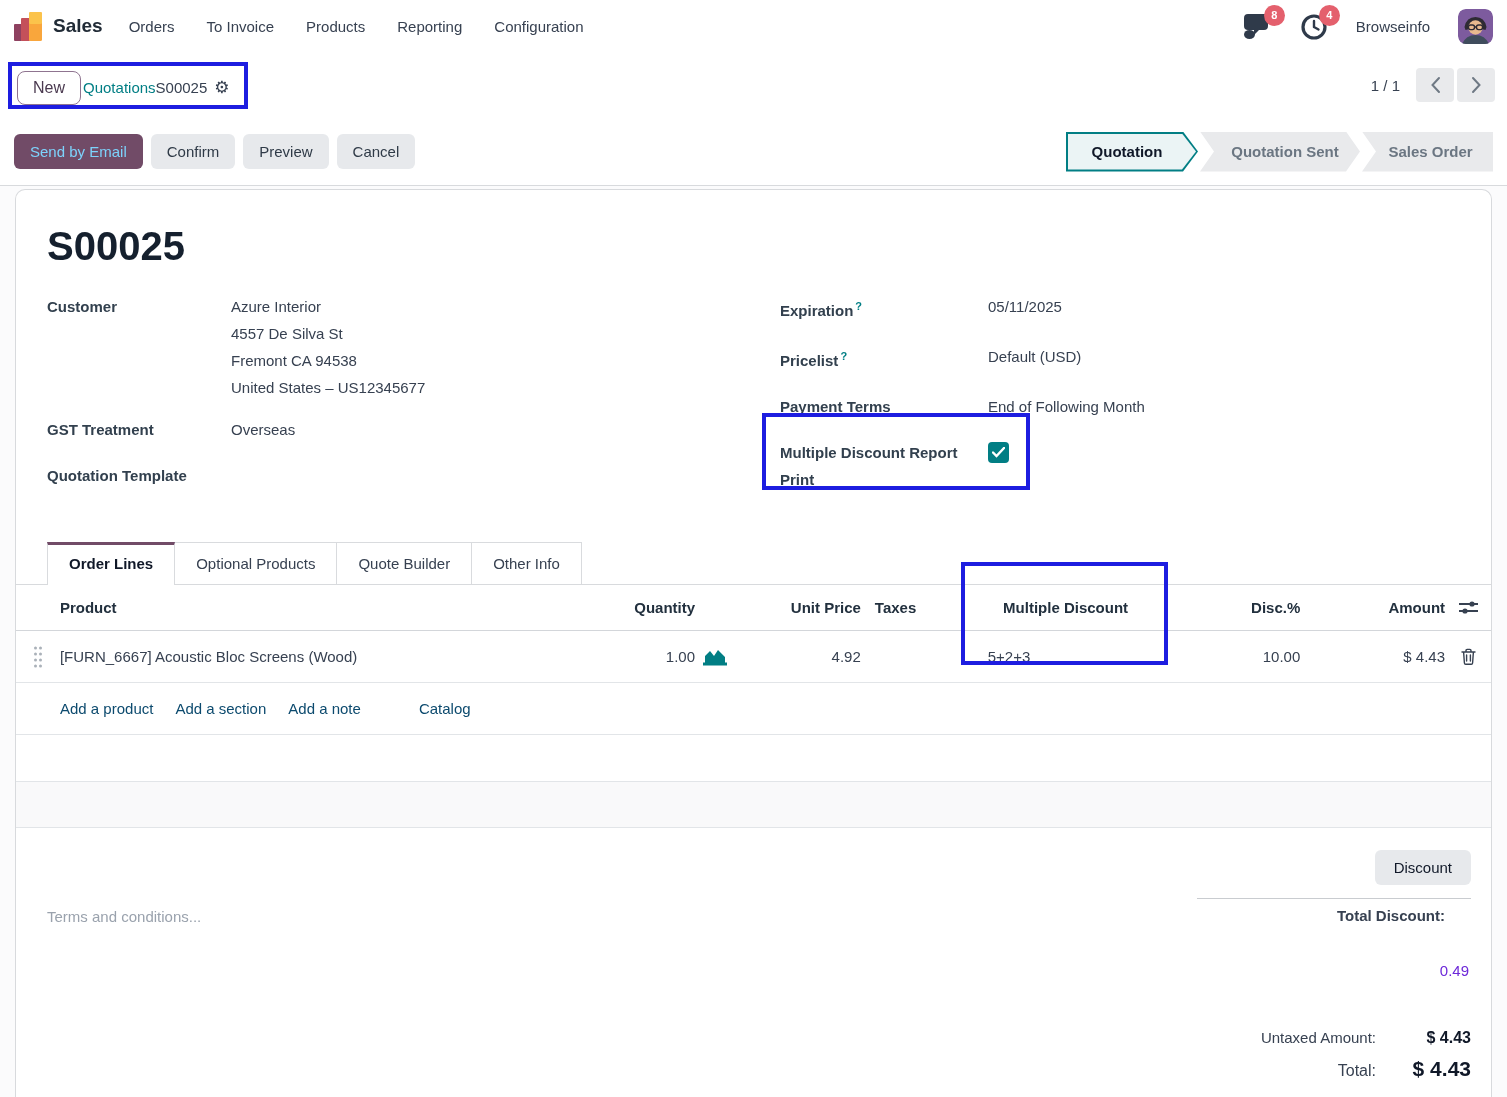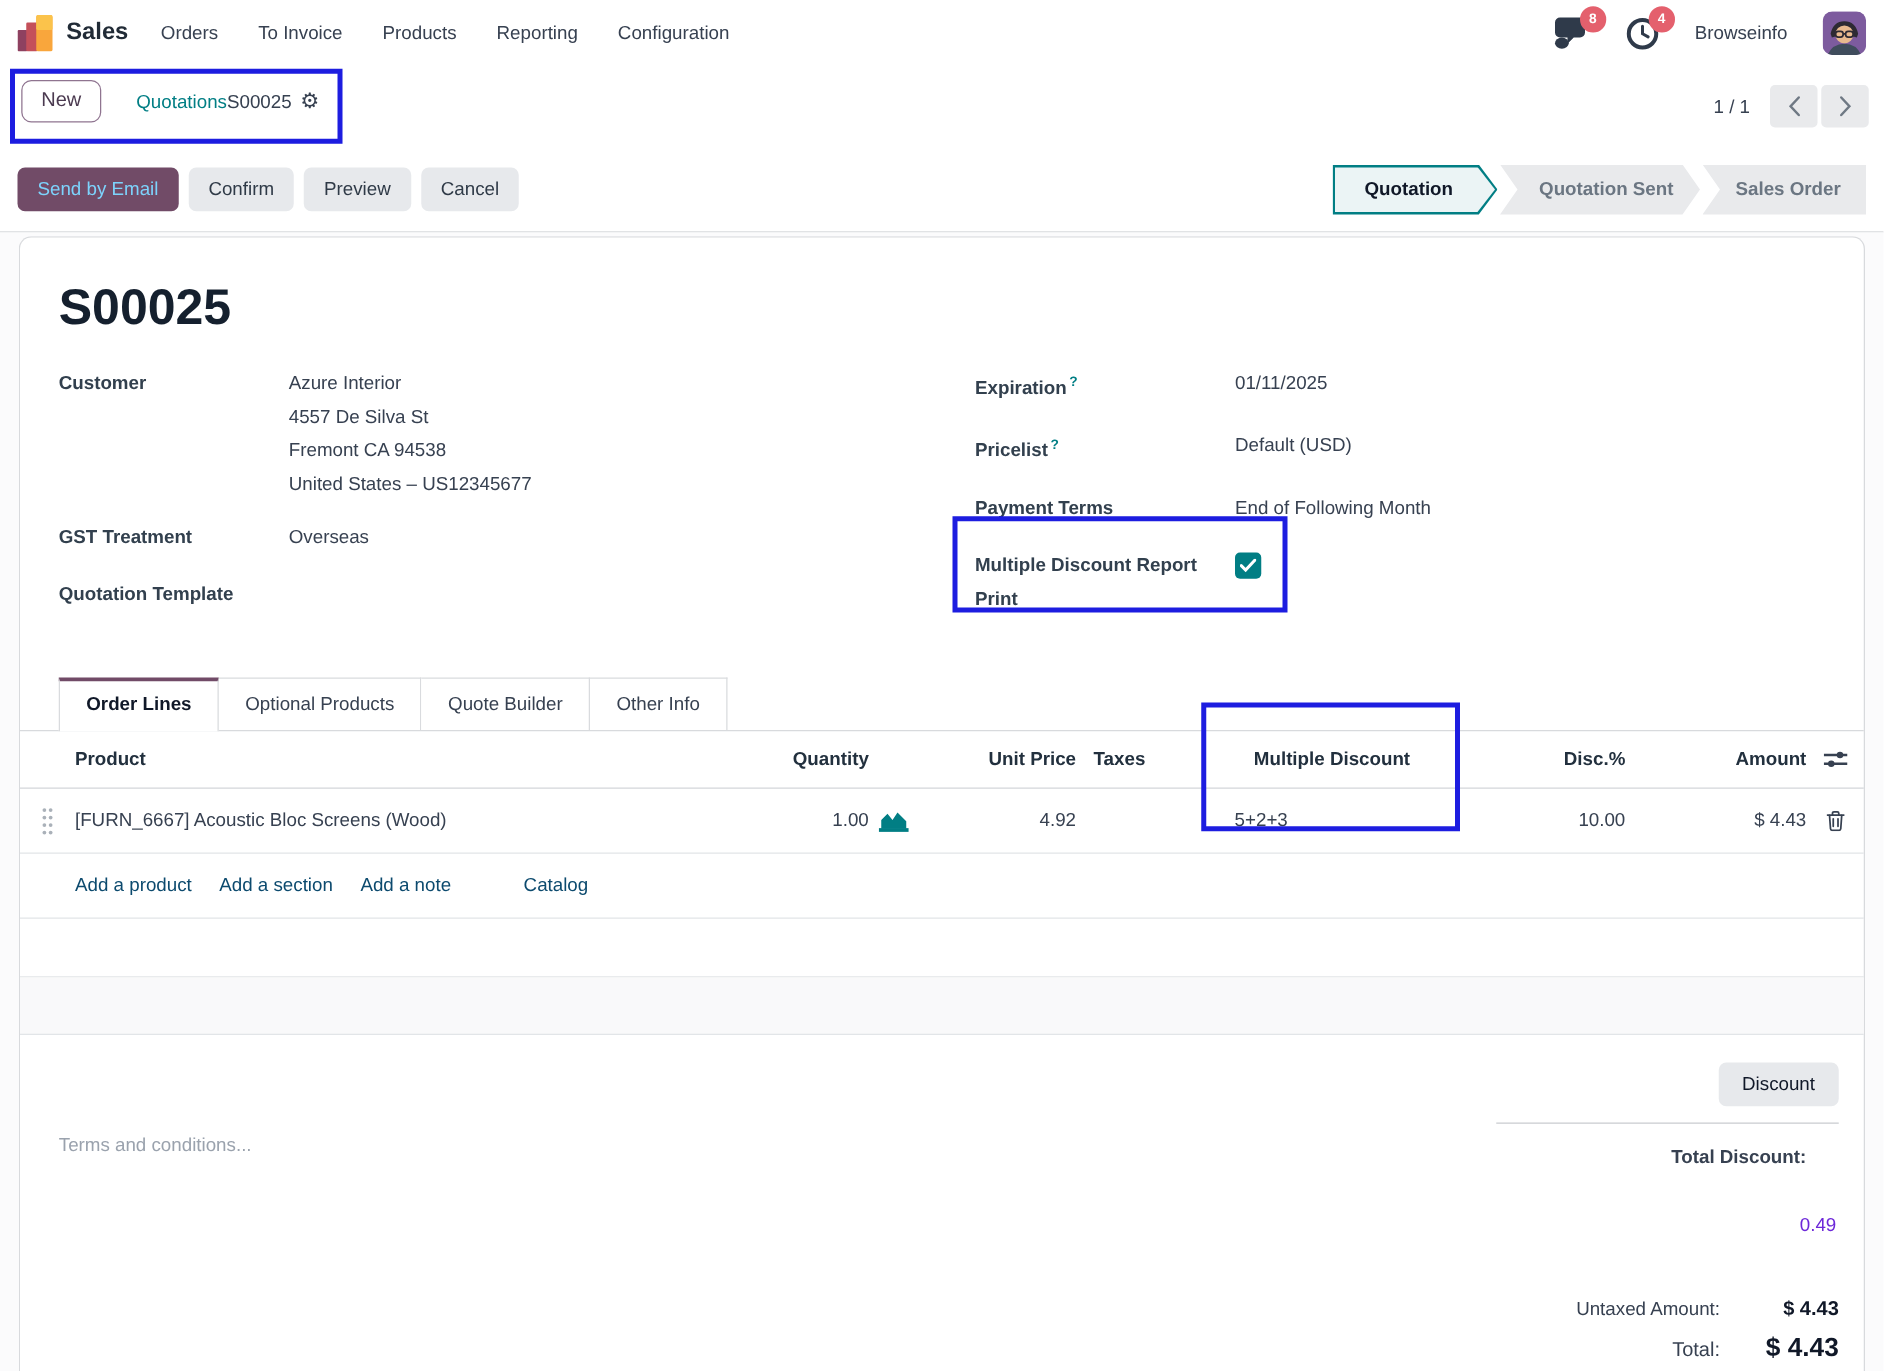--- a/index.html
+++ b/index.html
@@ -14,21 +14,21 @@
   .nav-item { cursor:pointer; }
   .nav-right { margin-left:auto; display:flex; align-items:center; gap:28px; padding-right:2px; }
   .icon-badge { position:relative; display:inline-flex; }
   .badge { position:absolute; top:-8px; right:-12px; min-width:21px; height:21px; background:#e4606d; color:#fff;
            border-radius:50%; font-size:11px; font-weight:700; display:flex; align-items:center; justify-content:center; }
   .username { color:#374151; }
   .avatar { width:35px; height:35px; border-radius:8px; overflow:hidden; display:block; }
 
   
   .crumb-row { height:66px; display:flex; align-items:center; justify-content:space-between; padding:0 12px 0 8px; }
-  .crumb-box { display:flex; align-items:center; gap:28px; border:4px solid #1d1de0; padding:5px 14px 13px 5px;justify-content:flex-end; }
+  .crumb-box { display:flex; align-items:center; gap:2px; border:4px solid #1d1de0; padding:5px 14px 0 5px;justify-content:flex-end; }
   .btn-new { background:#fff; border:1px solid #8f7490; color:#4b3a50; font-size:16px; font-weight:500;
              padding:7px 15px; border-radius:8px; cursor:pointer; font-family:inherit; }
   .crumb-col { display:flex; flex-direction:row; line-height:19px; }
   .crumb-parent { color:#017e84; font-weight:500; cursor:pointer; font-size:15px; }
   .crumb-current { display:flex; align-items:center; gap:7px; color:#374151; font-size:15px; }
   .gear { font-size:17px; color:#374151; cursor:pointer; line-height:14px; }
   .pager { display:flex; align-items:center; gap:16px; }
   .pager-value { color:#374151; }
   .pager-btns { display:flex; gap:3px; }
   .pager-btn { width:38px; height:34px; background:#e9eaec; border:none; border-radius:4px; display:flex;
@@ -93,21 +93,21 @@
   .filler-1 { height:47px; border-bottom:1px solid #e2e5e8; }
   .filler-2 { height:46px; background:#f9f9fa; border-bottom:1px solid #e2e5e8; }
 
   
   .sheet-footer { display:flex; padding:22px 20px 0 31px; }
   .terms { flex:1; color:#9aa2ad; padding-top:58px; }
   .totals { width:274px; display:flex; flex-direction:column; }
   .btn-discount { align-self:flex-end; background:#e7e9ec; color:#101828; font-weight:500; padding:9px 19px;
                   border:none; border-radius:6px; font-size:15px; cursor:pointer; font-family:inherit; }
   .totals-divider { border-top:1px solid #c9ccd0; margin-top:13px; }
-  .t-disc-label { text-align:right; margin-top:18px; font-weight:600; color:#374151; padding-right:26px; }
+  .t-disc-label { text-align:right; margin-top:8px; font-weight:600; color:#374151; padding-right:26px; }
   .t-disc-value { text-align:right; margin-top:38px; color:#6d28d9; padding-right:2px; }
   .trow2 { display:flex; justify-content:flex-end; align-items:baseline; }
   .t-untaxed { margin-top:50px; }
   .t-total { margin-top:10px; }
   .tlabel { color:#374151; }
   .tlabel-big { color:#374151; font-size:16px; }
   .tval { width:95px; text-align:right; font-weight:700; color:#101828; font-size:16px; }
   .tval-big { width:95px; text-align:right; font-weight:700; color:#101828; font-size:21px; }
 
   
@@ -231,21 +231,21 @@
           </div>
           <div class="frow">
             <span class="flabel">Quotation Template</span>
             <span class="fvalue"></span>
           </div>
         </div>
 
         <div class="fcol-right">
           <div class="frow">
             <span class="flabel-r"><span>Expiration</span><span class="help">?</span></span>
-            <span class="fvalue">01/11/2025</span>
+            <span class="fvalue">05/11/2025</span>
           </div>
           <div class="frow">
             <span class="flabel-r"><span>Pricelist</span><span class="help">?</span></span>
             <span class="fvalue">Default (USD)</span>
           </div>
           <div class="frow">
             <span class="flabel-r">Payment Terms</span>
             <span class="fvalue">End of Following Month</span>
           </div>
           <div class="frow">

